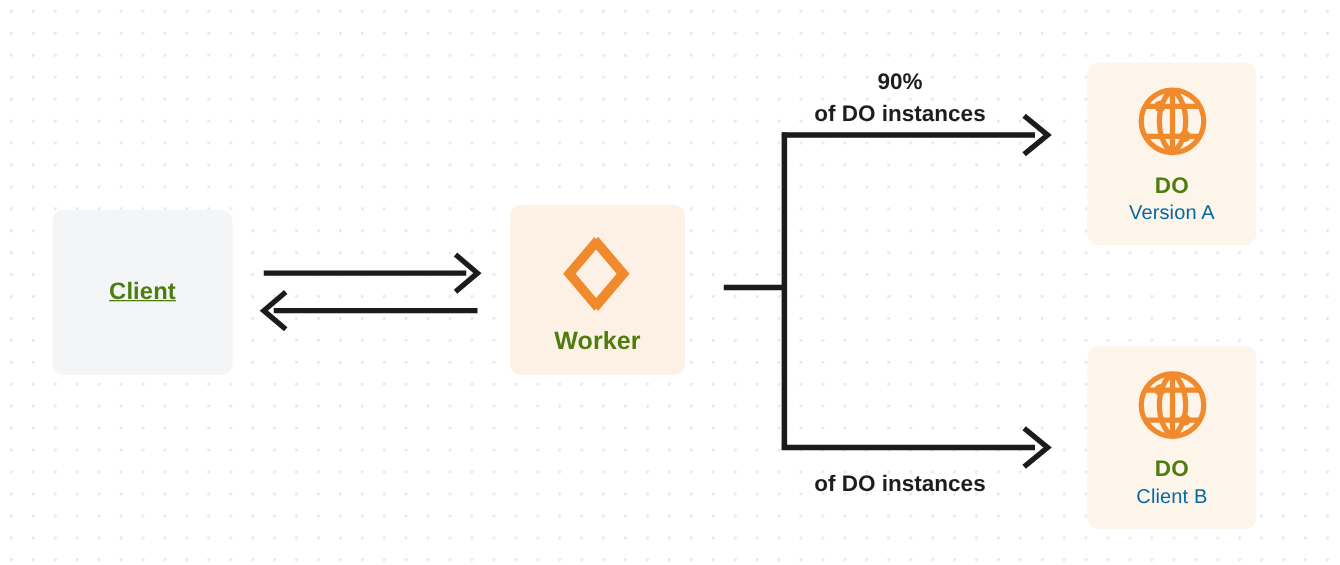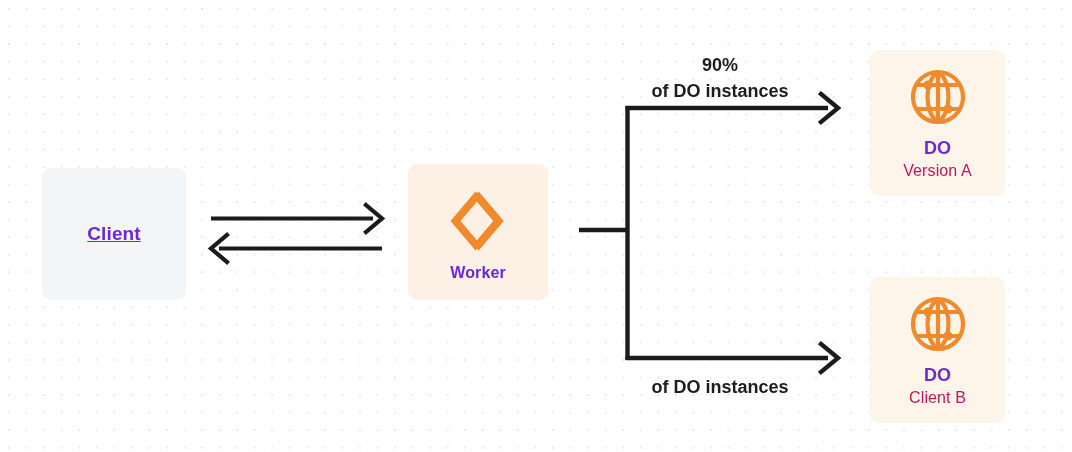--- a/index.html
+++ b/index.html
@@ -28,25 +28,25 @@
     position: absolute;
     box-sizing: border-box;
     border-radius: 9px;
     display: flex;
     flex-direction: column;
     align-items: center;
     justify-content: center;
   }
   .node-title {
     font-weight: bold;
-    color: #6d28d9;
+    color: #4d7c0f;
     letter-spacing: 0.1px;
   }
   .node-sub {
-    color: #be185d;
+    color: #0369a1;
     letter-spacing: 0.1px;
   }
 
   
   #client-node {
     left: 42px;
     top: 168px;
     width: 144px;
     height: 132px;
     background-color: #f4f5f7;
@@ -64,21 +64,21 @@
     height: 136px;
     background-color: #fdf1e5;
   }
   #worker-node .worker-logo {
     width: 66px;
     height: 66px;
     margin-top: 6px;
     margin-bottom: 10px;
   }
   #worker-node .node-title {
-    font-size: 16px;
+    font-size: 20px;
   }
 
   
   .do-node {
     left: 870px;
     width: 135px;
     height: 146px;
     background-color: #fdf4ea;
   }
   #do-a-node { top: 50px; }

